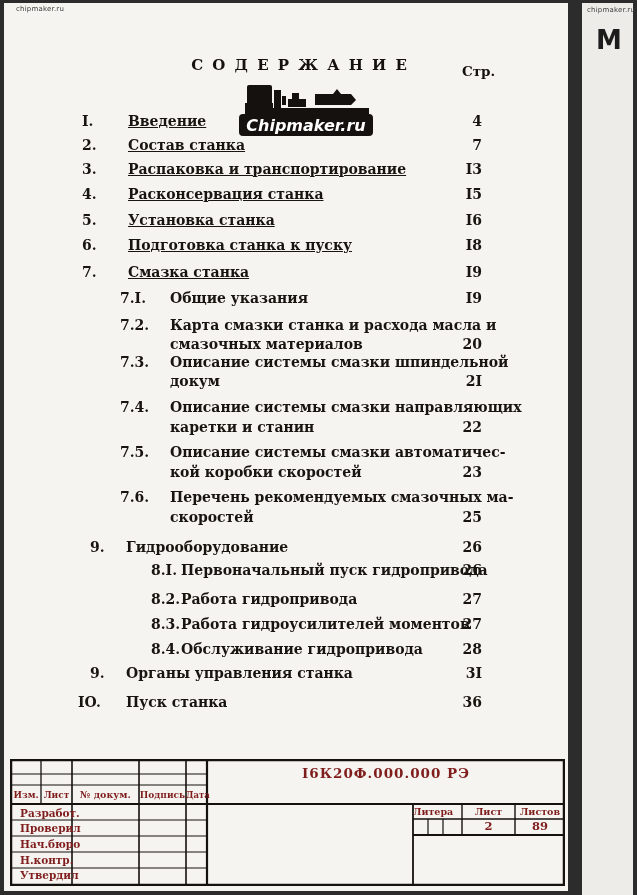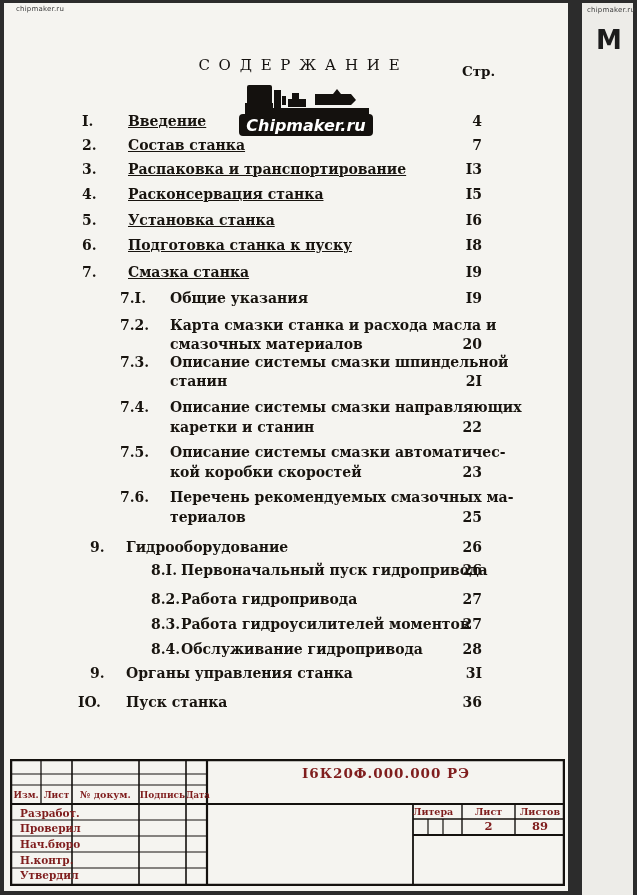--- a/index.html
+++ b/index.html
@@ -12,21 +12,21 @@
   .page1{position:absolute;left:4px;top:3px;width:564px;height:888px;background:#f5f4f0;}
   .page2{position:absolute;left:582px;top:3px;width:51px;height:892px;background:#edece8;}
   .wm{position:absolute;font-family:"DejaVu Sans","Liberation Sans",sans-serif;
       font-size:7px;color:#3d3d3d;letter-spacing:0.2px;}
   .wm-left{left:12px;top:2px;}
   .wm-right{left:5px;top:3px;}
   .letter-m{position:absolute;left:14px;top:22px;font-size:26px;font-weight:700;
       color:#1c1c1c;font-family:"DejaVu Sans","Liberation Sans",sans-serif;}
   
   .toc-title{position:absolute;top:53px;left:296px;transform:translateX(-50%);
-      white-space:nowrap;font-size:15px;font-weight:400;letter-spacing:2px;color:#14110e;}
+      white-space:nowrap;font-size:15px;font-weight:700;letter-spacing:2px;color:#14110e;}
   .str-header{position:absolute;left:458px;top:60px;font-size:13.5px;font-weight:700;color:#14110e;}
   .logo{position:absolute;left:233px;top:80px;}
   
   .trow{position:absolute;left:0;height:18px;width:100%;font-size:14px;font-weight:700;
       color:#18140f;white-space:nowrap;}
   .tnum,.ttxt,.tpage{position:absolute;top:0;}
   .main  > .tnum{left:78px;}  .main  > .ttxt{left:124px;text-decoration:underline;}
   .mainw > .tnum{left:86px;}  .mainw > .ttxt{left:122px;}
   .ten   > .tnum{left:74px;}  .ten   > .ttxt{left:122px;}
   .sub7  > .tnum{left:116px;} .sub7  > .ttxt{left:166px;}
@@ -123,21 +123,21 @@
   <div class="trow cont7" style="top:333px">
       <span class="ttxt">смазочных материалов</span>
       <span class="tpage">20</span>
     </div>
   <div class="trow sub7" style="top:351px">
       <span class="tnum">7.3.</span>
       <span class="ttxt">Описание системы смазки шпиндельной</span>
       <span class="tpage"></span>
     </div>
   <div class="trow cont7" style="top:370px">
-      <span class="ttxt">станин</span>
+      <span class="ttxt">докум</span>
       <span class="tpage">2I</span>
     </div>
   <div class="trow sub7" style="top:396px">
       <span class="tnum">7.4.</span>
       <span class="ttxt">Описание системы смазки направляющих</span>
       <span class="tpage"></span>
     </div>
   <div class="trow cont7" style="top:416px">
       <span class="ttxt">каретки и станин</span>
       <span class="tpage">22</span>
@@ -150,21 +150,21 @@
   <div class="trow cont7" style="top:461px">
       <span class="ttxt">кой коробки скоростей</span>
       <span class="tpage">23</span>
     </div>
   <div class="trow sub7" style="top:486px">
       <span class="tnum">7.6.</span>
       <span class="ttxt">Перечень рекомендуемых смазочных ма-</span>
       <span class="tpage"></span>
     </div>
   <div class="trow cont7" style="top:506px">
-      <span class="ttxt">териалов</span>
+      <span class="ttxt">скоростей</span>
       <span class="tpage">25</span>
     </div>
   <div class="trow mainw" style="top:536px">
       <span class="tnum">9.</span>
       <span class="ttxt">Гидрооборудование</span>
       <span class="tpage">26</span>
     </div>
   <div class="trow sub8" style="top:559px">
       <span class="tnum">8.I.</span>
       <span class="ttxt">Первоначальный пуск гидропривода</span>

